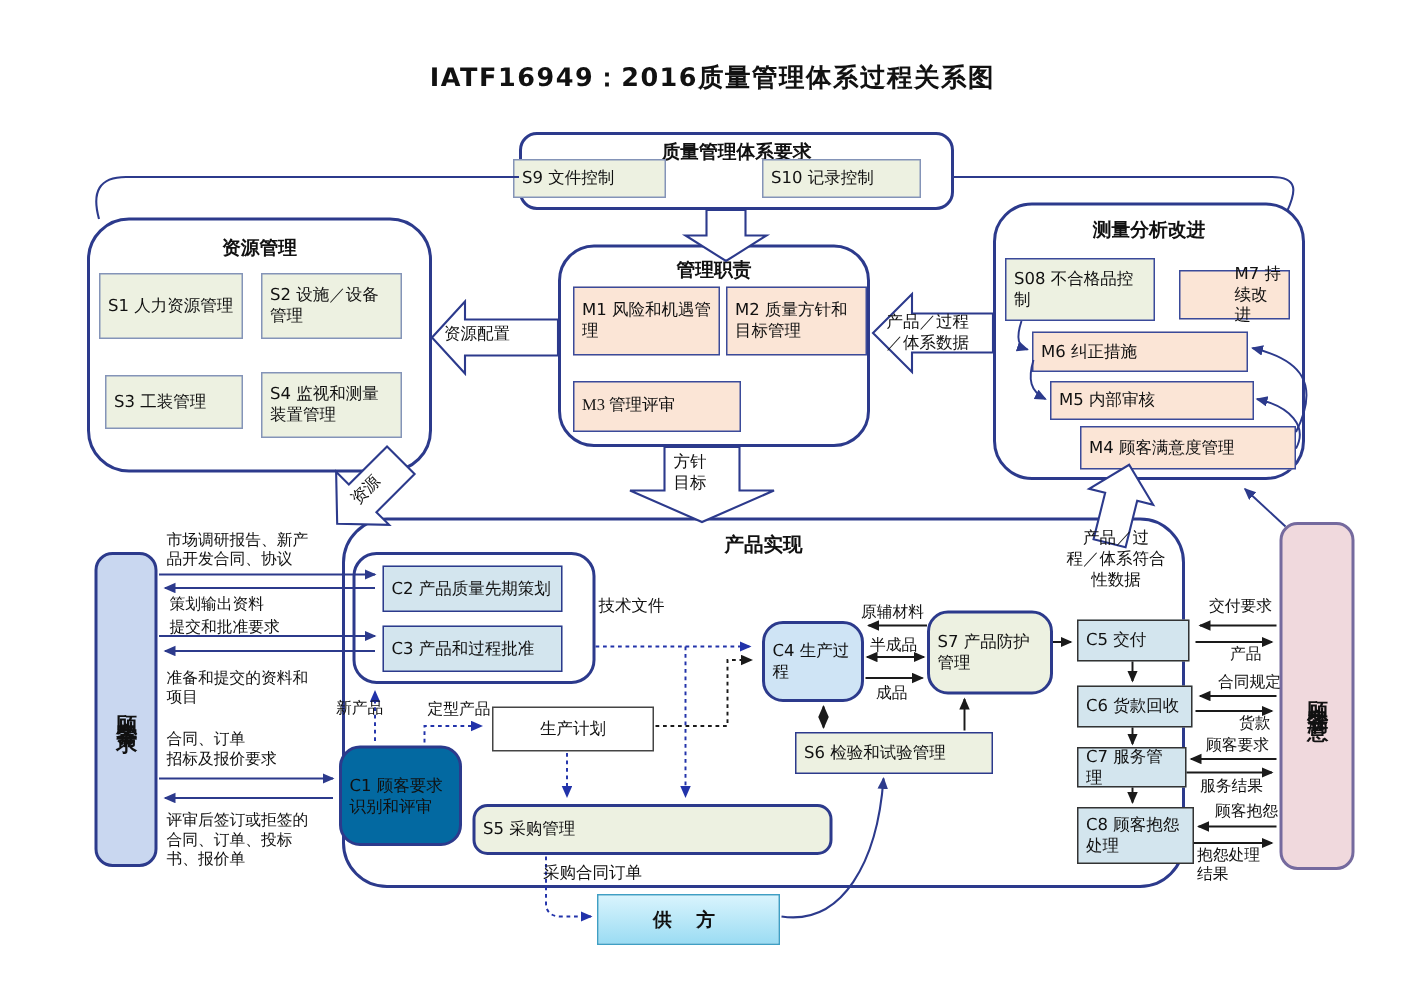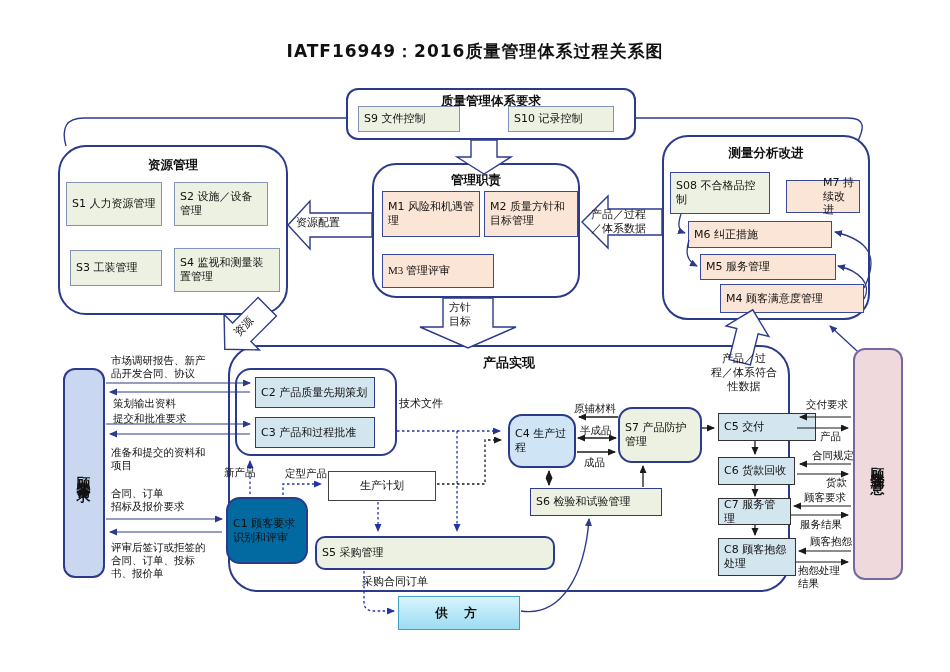--- a/index.html
+++ b/index.html
@@ -37,47 +37,47 @@
   <div class="btitle" style="top:8px;">测量分析改进</div>
 </div>
 <div class="rbox" style="left:228px;top:345px;width:562px;height:247px;border-radius:30px;border-width:2.5px;">
   <div class="btitle" style="top:7px;font-size:13px;">产品实现</div>
 </div>
 <div class="rbox" style="left:235px;top:368px;width:162px;height:88px;border-radius:16px;z-index:2;"></div>
 
 <div class="vbar" style="left:63px;top:368px;width:42px;height:210px;background:#c9d7f0;">顾客需求</div>
 <div class="vbar" style="left:853px;top:348px;width:50px;height:232px;background:#f0d9dd;border-color:#756a9e;">顾客满意</div>
 
-<div class="sb green" style="left:358px;top:106px;width:102px;height:26px;">S9  文件控制</div>
+<div class="sb green" style="left:342px;top:106px;width:102px;height:26px;">S9  文件控制</div>
 <div class="sb green" style="left:508px;top:106px;width:106px;height:26px;">S10  记录控制</div>
 
 <div class="sb green" style="left:66px;top:182px;width:96px;height:44px;">S1  人力资源管理</div>
 <div class="sb green" style="left:174px;top:182px;width:94px;height:44px;">S2   设施／设备管理</div>
 <div class="sb green" style="left:70px;top:250px;width:92px;height:36px;">S3   工装管理</div>
-<div class="sb green" style="left:174px;top:248px;width:106px;height:44px;">S4  监视和测量装置管理</div>
+<div class="sb green" style="left:174px;top:248px;width:94px;height:44px;">S4  监视和测量装置管理</div>
 
 <div class="sb pink" style="left:382px;top:191px;width:98px;height:46px;">M1  风险和机遇管理</div>
 <div class="sb pink" style="left:484px;top:191px;width:94px;height:46px;">M2  质量方针和目标管理</div>
 <div class="sb pink" style="left:382px;top:254px;width:112px;height:34px;font-family:Liberation Serif, serif;">M3  管理评审</div>
 
 <div class="sb green" style="left:670px;top:172px;width:100px;height:42px;border-color:#3a4a9a;">S08  不合格品控制</div>
 <div class="sb pink" style="left:786px;top:180px;width:74px;height:33px;padding-left:36px;">M7  持续改进</div>
 <div class="sb pink" style="left:688px;top:221px;width:144px;height:27px;">M6   纠正措施</div>
-<div class="sb pink" style="left:700px;top:254px;width:136px;height:26px;">M5   服务管理</div>
+<div class="sb pink" style="left:700px;top:254px;width:136px;height:26px;">M5   内部审核</div>
 <div class="sb pink" style="left:720px;top:284px;width:144px;height:29px;">M4   顾客满意度管理</div>
 
 <div class="sb blue" style="left:255px;top:377px;width:120px;height:31px;z-index:3;">C2  产品质量先期策划</div>
 <div class="sb blue" style="left:255px;top:417px;width:120px;height:31px;z-index:3;">C3  产品和过程批准</div>
 <div class="sb blue" style="left:226px;top:497px;width:82px;height:67px;border-radius:14px;border-width:2px;background:#0369a1;">C1   顾客要求识别和评审</div>
 <div class="sb plain" style="left:328px;top:471px;width:108px;height:30px;">生产计划</div>
 <div class="sb green" style="left:315px;top:536px;width:240px;height:34px;border-radius:10px;border:2px solid #2c3a8c;">S5   采购管理</div>
 <div class="sb blue" style="left:508px;top:414px;width:68px;height:54px;border-radius:14px;border-width:2px;background:#cfe4f5;">C4  生产过程</div>
 <div class="sb green" style="left:618px;top:407px;width:84px;height:56px;border-radius:14px;border:2px solid #2c3a8c;">S7   产品防护管理</div>
 <div class="sb green" style="left:530px;top:488px;width:132px;height:28px;border:1.5px solid #2c3a8c;">S6  检验和试验管理</div>
-<div class="sb blue" style="left:718px;top:413px;width:98px;height:28px;border:1px solid #333;">C5  交付</div>
+<div class="sb blue" style="left:718px;top:413px;width:75px;height:28px;border:1px solid #333;">C5  交付</div>
 <div class="sb blue" style="left:718px;top:457px;width:77px;height:28px;border:1px solid #333;">C6  货款回收</div>
 <div class="sb blue" style="left:718px;top:498px;width:73px;height:27px;border:1px solid #333;">C7  服务管理</div>
 <div class="sb blue" style="left:718px;top:538px;width:78px;height:38px;border:1px solid #333;">C8  顾客抱怨处理</div>
 
 <div id="supplier-box" style="left:398px;top:596px;width:122px;height:34px;">供 方</div>
 
 <svg class="overlay" width="950" height="672" viewBox="0 0 950 672">
   <defs>
     <marker id="ma-n" markerUnits="userSpaceOnUse" markerWidth="10" markerHeight="10" refX="7" refY="3.5" orient="auto-start-reverse">
         <path d="M0,0 L8,3.5 L0,7 Z" fill="#2c3a8c"></path>

